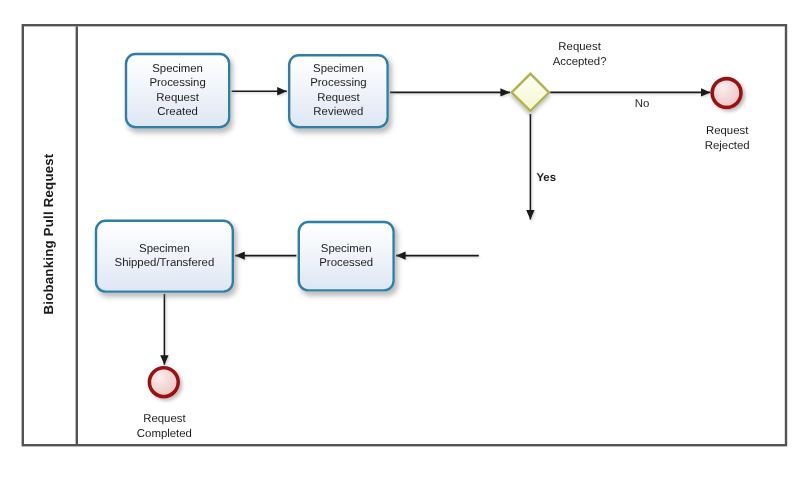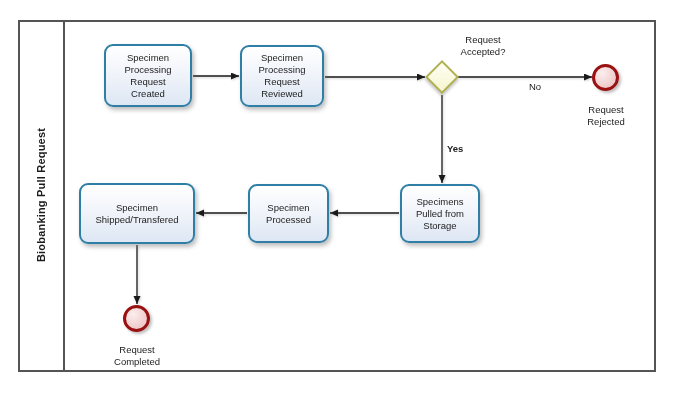--- a/index.html
+++ b/index.html
@@ -142,23 +142,20 @@
   </svg>
 
   <div class="task" id="task-created">Specimen
 Processing
 Request
 Created</div>
   <div class="task" id="task-reviewed">Specimen
 Processing
 Request
 Reviewed</div>
-  <div class="task" id="task-pulled">Specimens
-Pulled from
-Storage</div>
   <div class="task" id="task-processed">Specimen
 Processed</div>
   <div class="task" id="task-shipped">Specimen
 Shipped/Transfered</div>
 
   <div class="gateway"></div>
   <div class="lbl" id="lbl-gateway">Request
 Accepted?</div>
 
   <div class="lbl" id="lbl-no">No</div>

